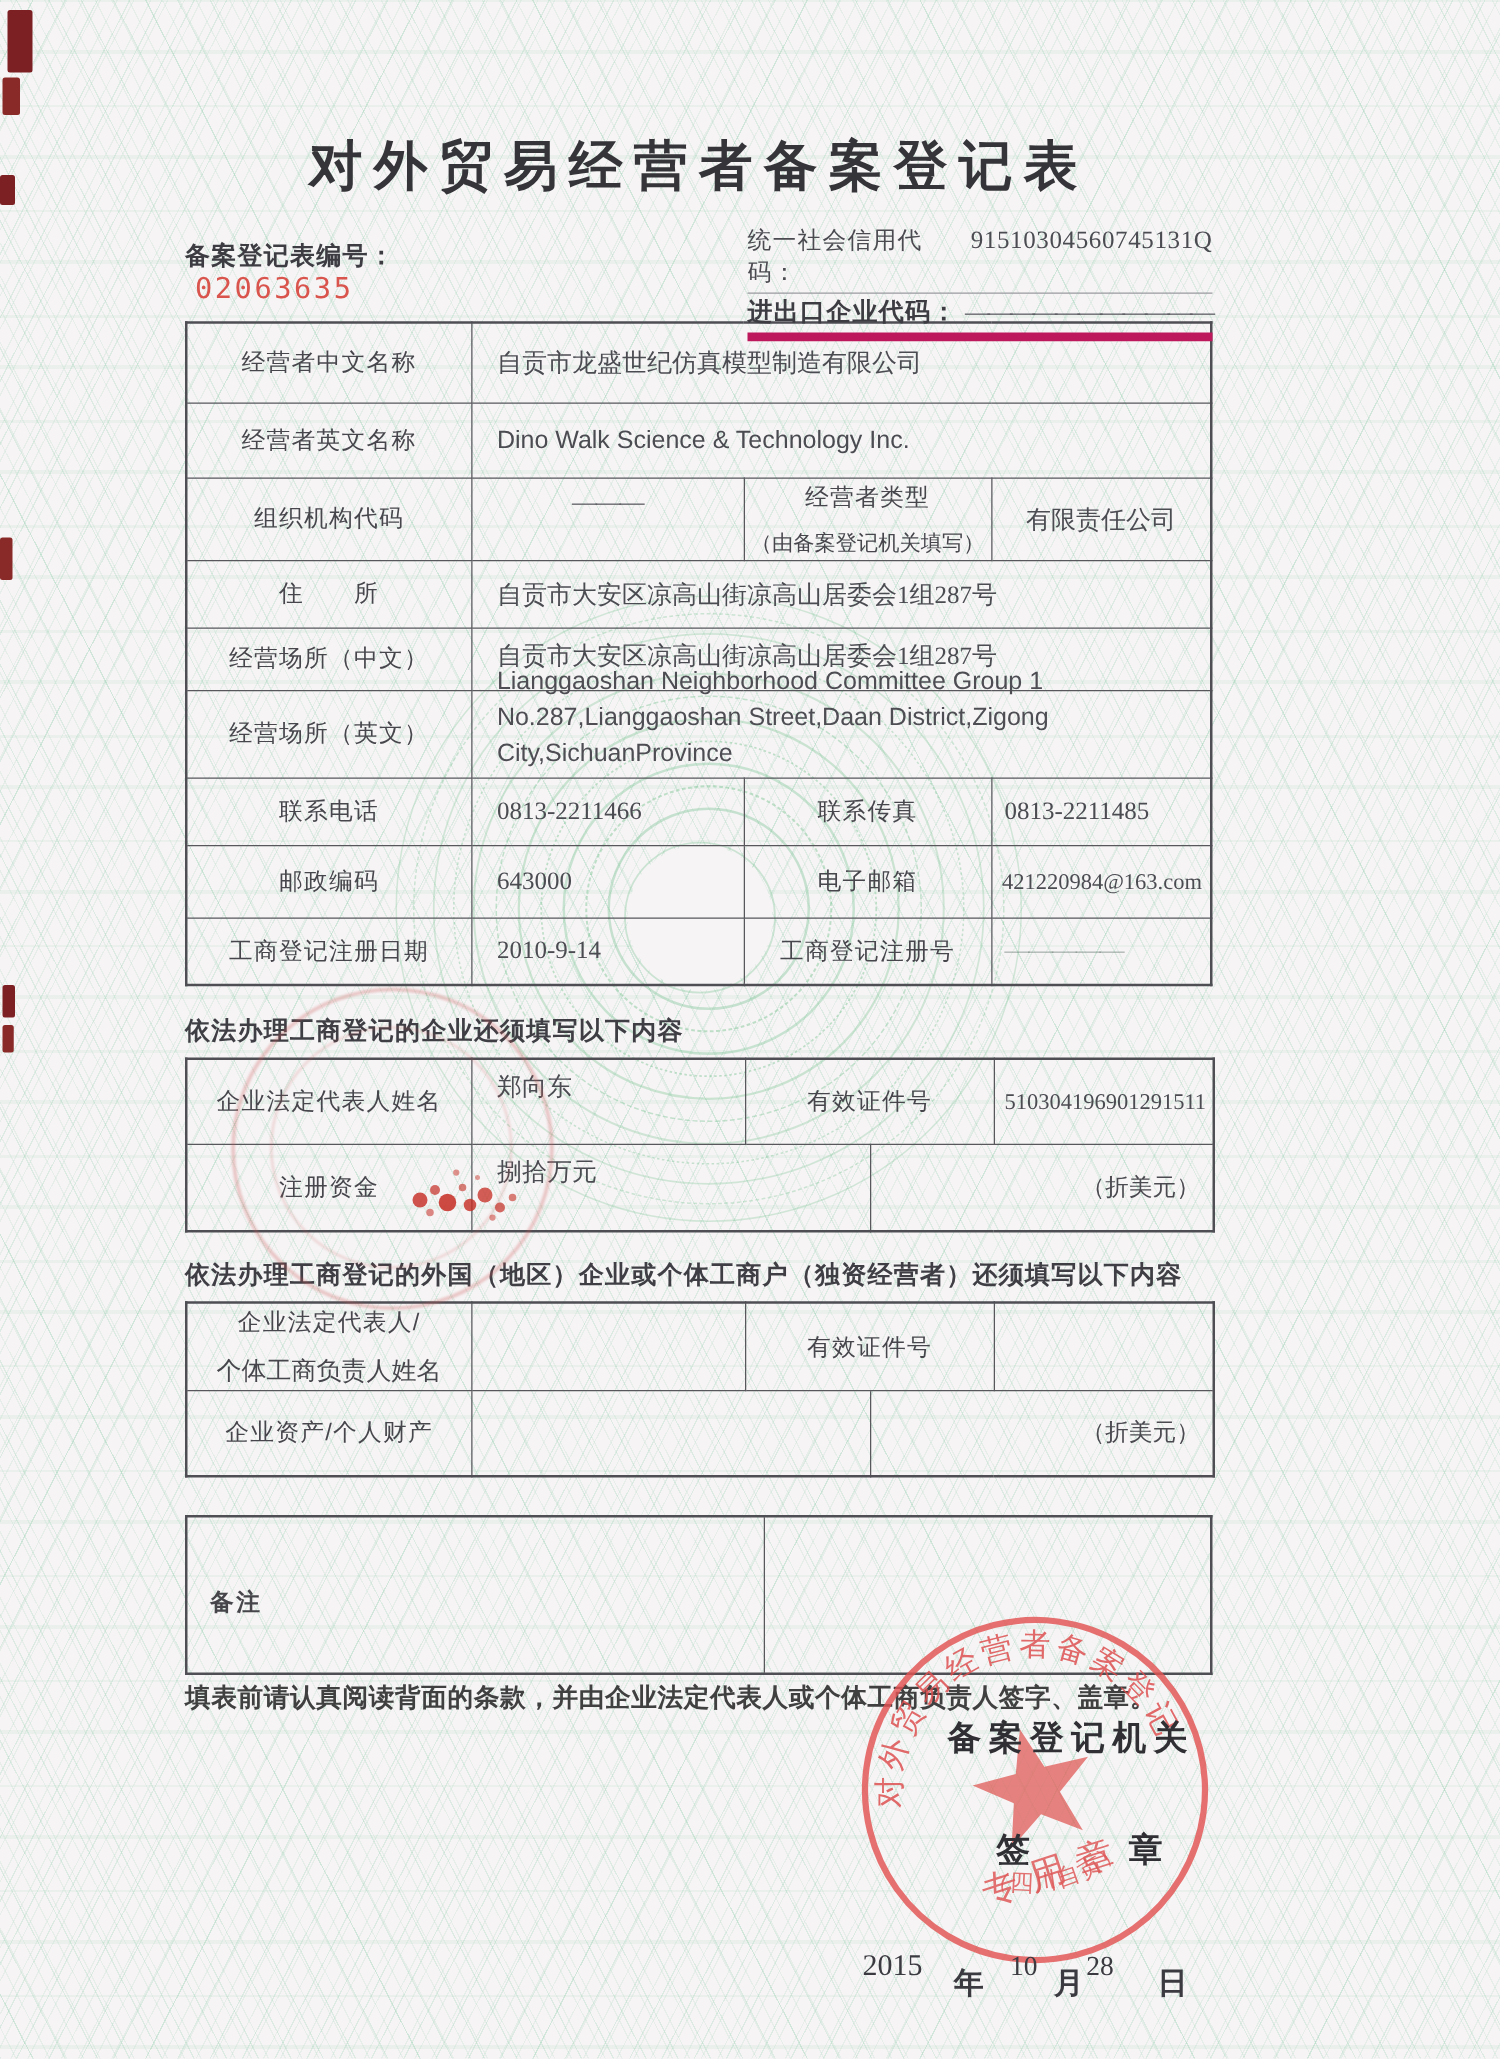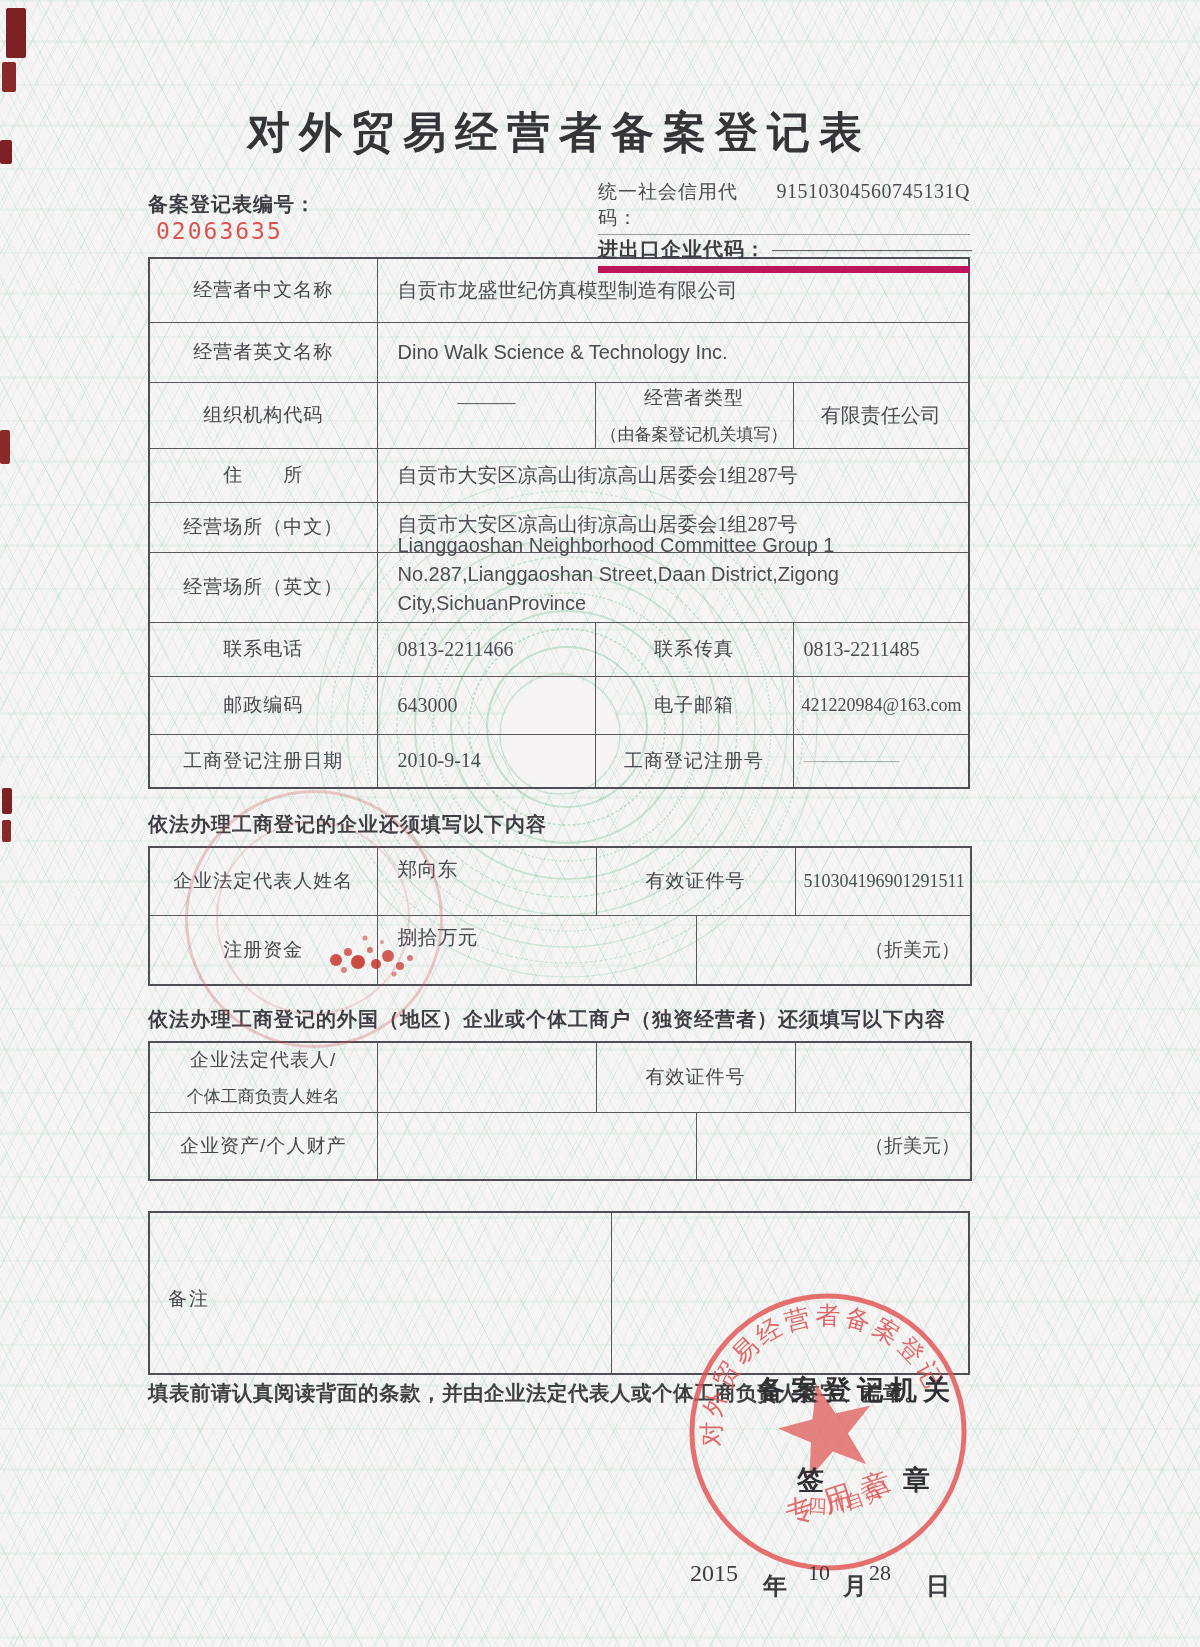--- a/index.html
+++ b/index.html
@@ -47,21 +47,21 @@
   td.val{font-family:"Liberation Serif",serif;font-size:20px;color:#4b4b52;padding:4px 8px 4px 20px;}
   td.val.sans{font-family:"Liberation Sans",sans-serif;}
   td.val.top{vertical-align:top;padding-top:8px;}
   .lbl-sub{display:block;font-size:17px;letter-spacing:0;margin-top:12px;}
   .dash-mid{color:#5a5a60;letter-spacing:-1px;}
   .dash-faint{color:rgba(108,124,116,.55);letter-spacing:-1px;}
   .usd{ text-align:right;padding-right:10px;font-size:19px;color:#4a4a50;}
   .en-block{position:relative;margin-top:-26px;line-height:29px;font-size:20px;color:#4d4d53;}
   table.t tr.h64{height:64px;} table.t tr.h60{height:60px;} table.t tr.h54{height:54px;}
   table.t tr.h50{height:50px;} table.t tr.h70{height:70px;} table.t tr.h58{height:58px;}
-  table.t tr.h68{height:68px;} table.t tr.h126{height:162px;}
+  table.t tr.h68{height:68px;} table.t tr.h126{height:126px;font-weight:bold;}
   .tgap{margin-top:13px;}
   .sec-h{font-size:20px;font-weight:600;letter-spacing:1px;color:#3e3e44;margin:22px 0 8px 0;}
   td.rem-lbl{vertical-align:top;text-align:left;padding:12px 0 0 18px;font-size:19px;letter-spacing:2px;}
   .foot-note{margin-top:4px;font-size:20.5px;font-weight:600;letter-spacing:.5px;color:#404040;}
 
   .authority{position:absolute;left:758px;top:1372px;z-index:7;font-size:27px;font-weight:700;letter-spacing:6px;color:#2f2f34;}
   .sign-row{position:absolute;left:797px;top:1462px;z-index:7;font-size:27px;font-weight:700;letter-spacing:26px;color:#2f2f34;}
   .date-part{position:absolute;z-index:7;color:#3a3a40;margin-top:32px;}
   .d-num{font-family:"Liberation Serif",serif;font-size:24px;}
   .d-unit{font-size:24px;font-weight:700;}
@@ -234,21 +234,21 @@
         <col style="width:228px">
         <col style="width:219px">
         <col style="width:100px">
         <col style="width:99px">
         <col style="width:176px">
       </colgroup>
     <tbody>
         <tr class="h70">
       <td class="lbl">
         <span>企业法定代表人/</span>
-        <span class="lbl-sub" style="font-size:17px;">个体工商负责人姓名</span>
+        <span class="lbl-sub" style="font-size:20px;">个体工商负责人姓名</span>
       </td>
       <td class="val"></td>
       <td class="lbl" colspan="2">有效证件号</td>
       <td class="val"></td>
     </tr>
     <tr class="h68">
       <td class="lbl">企业资产/个人财产</td>
       <td class="val" colspan="2"></td>
       <td class="usd" colspan="2">（折美元）</td>
     </tr>

